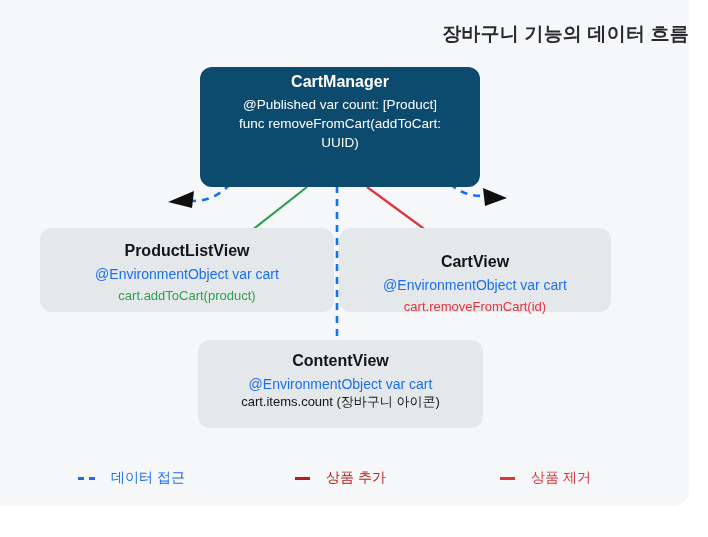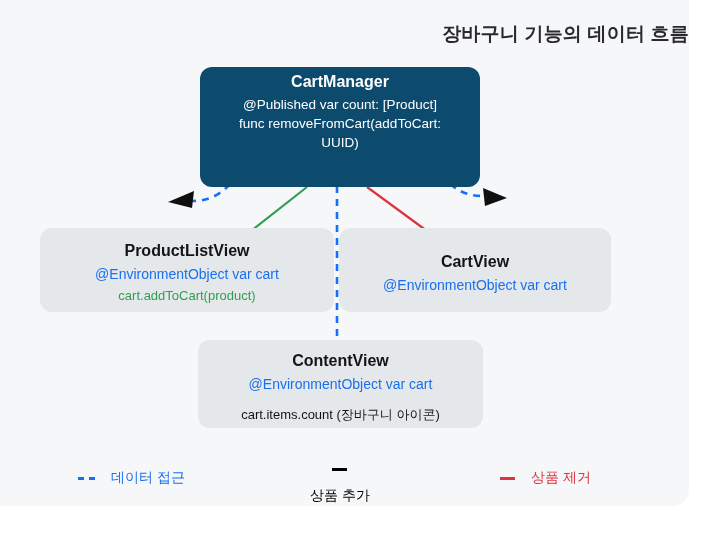--- a/index.html
+++ b/index.html
@@ -30,28 +30,28 @@
   }
   .node-gray{background:#E5E8EA;color:#1A1A1C;}
   .node-plv{left:40px;top:228px;width:294px;height:84px;padding-top:14px;}
   .node-cv{left:339px;top:228px;width:272px;height:84px;padding-top:25px;}
   .node-content{left:198px;top:340px;width:285px;height:88px;padding-top:12px;}
   .node-gray .node-title{font-size:16px;font-weight:bold;color:#141416;}
   .env-line{font-size:14px;color:#1A6FF0;margin-top:6px;}
   .action-line{font-size:13px;margin-top:6px;}
   .green-text{color:#2F9E50;}
   .red-text{color:#DF3440;}
-  .detail-line{font-size:13px;color:#141416;margin-top:14px;}
+  .detail-line{font-size:13px;color:#141416;margin-top:1px;}
   .legend{position:absolute;left:0;top:468px;width:689px;height:22px;z-index:3;}
   .legend-item{
     position:absolute;display:flex;align-items:center;gap:16px;
     font-size:14px;height:20px;
   }
   .legend-item-blue{left:78px;color:#1A6FF0;}
-  .legend-item-green{left:310px;color:#000000;flex-direction:column;}
+  .legend-item-green{left:295px;color:#b91c1c;}
   .legend-item-red{left:500px;color:#DF3440;text-align:right;}
   .legend-marker{width:15px;height:0;border-top:3px solid currentColor;}
   .legend-marker-dashed{border-top-style:dashed;width:17px;}
 </style>
 </head>
 <body>
 
 <div class="card">
 
   <div class="page-title">장바구니 기능의 데이터 흐름</div>
@@ -80,20 +80,21 @@
 
   <div class="node node-gray node-plv">
     <div class="node-title">ProductListView</div>
     <div class="env-line">@EnvironmentObject var cart</div>
     <div class="action-line green-text">cart.addToCart(product)</div>
   </div>
 
   <div class="node node-gray node-cv">
     <div class="node-title">CartView</div>
     <div class="env-line">@EnvironmentObject var cart</div>
+    <div class="action-line red-text">cart.removeFromCart(id)</div>
   </div>
 
   <div class="node node-gray node-content">
     <div class="node-title">ContentView</div>
     <div class="env-line">@EnvironmentObject var cart</div>
     <div class="detail-line">cart.items.count (장바구니 아이콘)</div>
   </div>
 
   <div class="legend">
     <div class="legend-item legend-item-blue">

